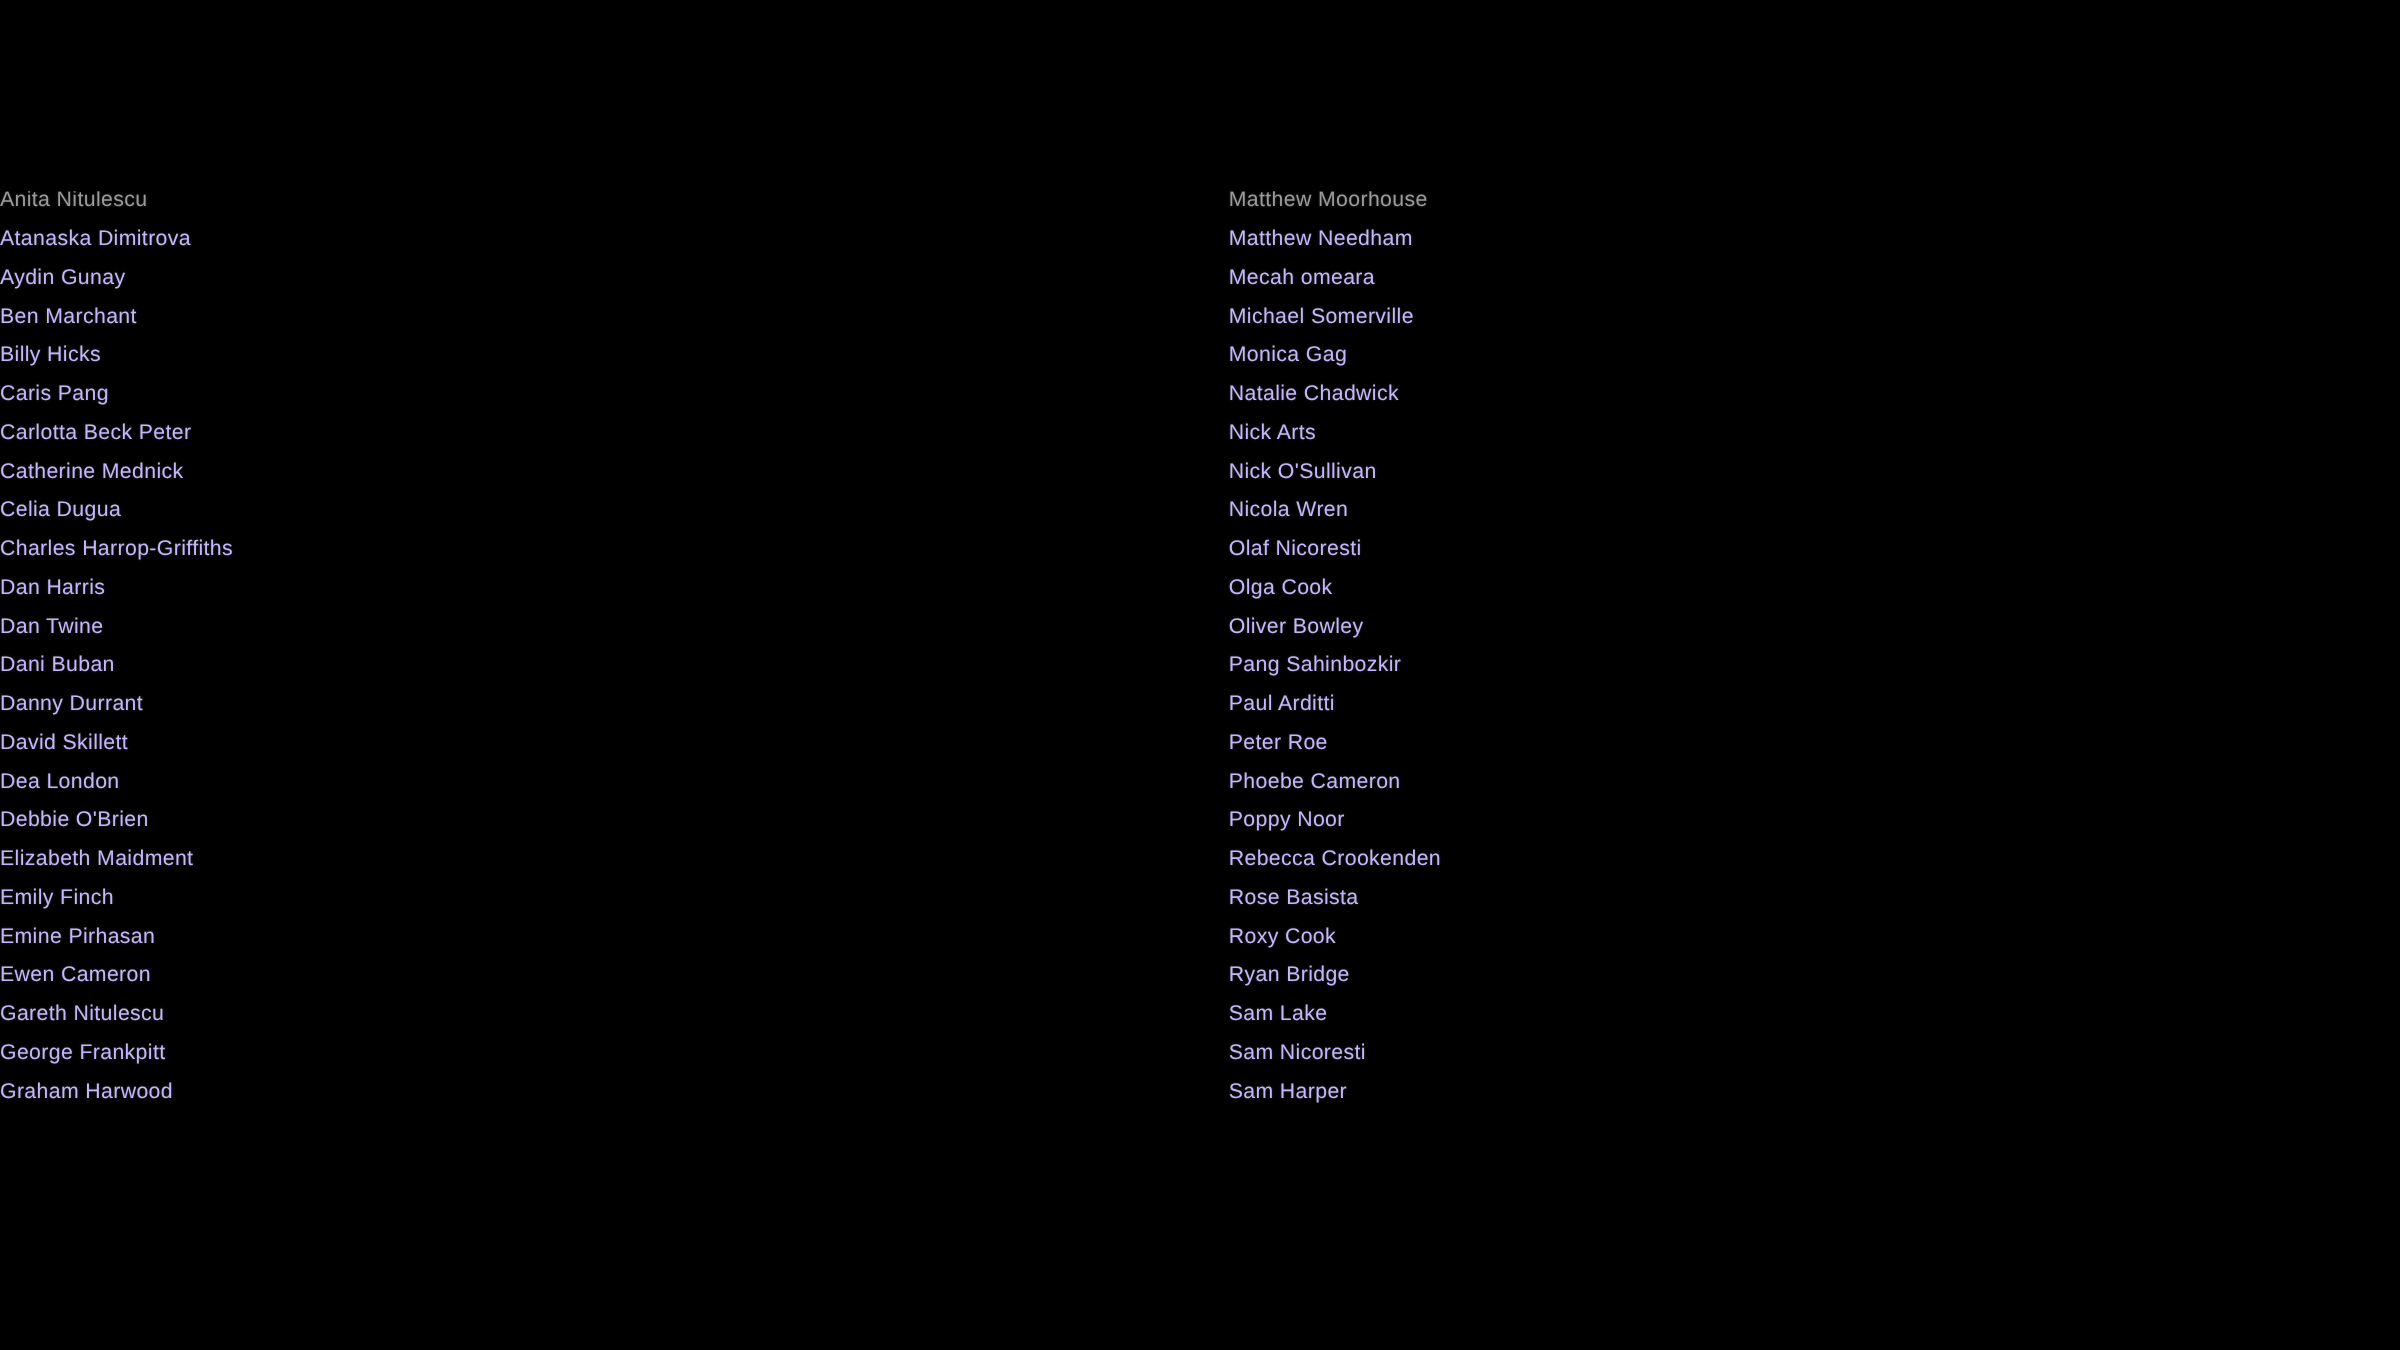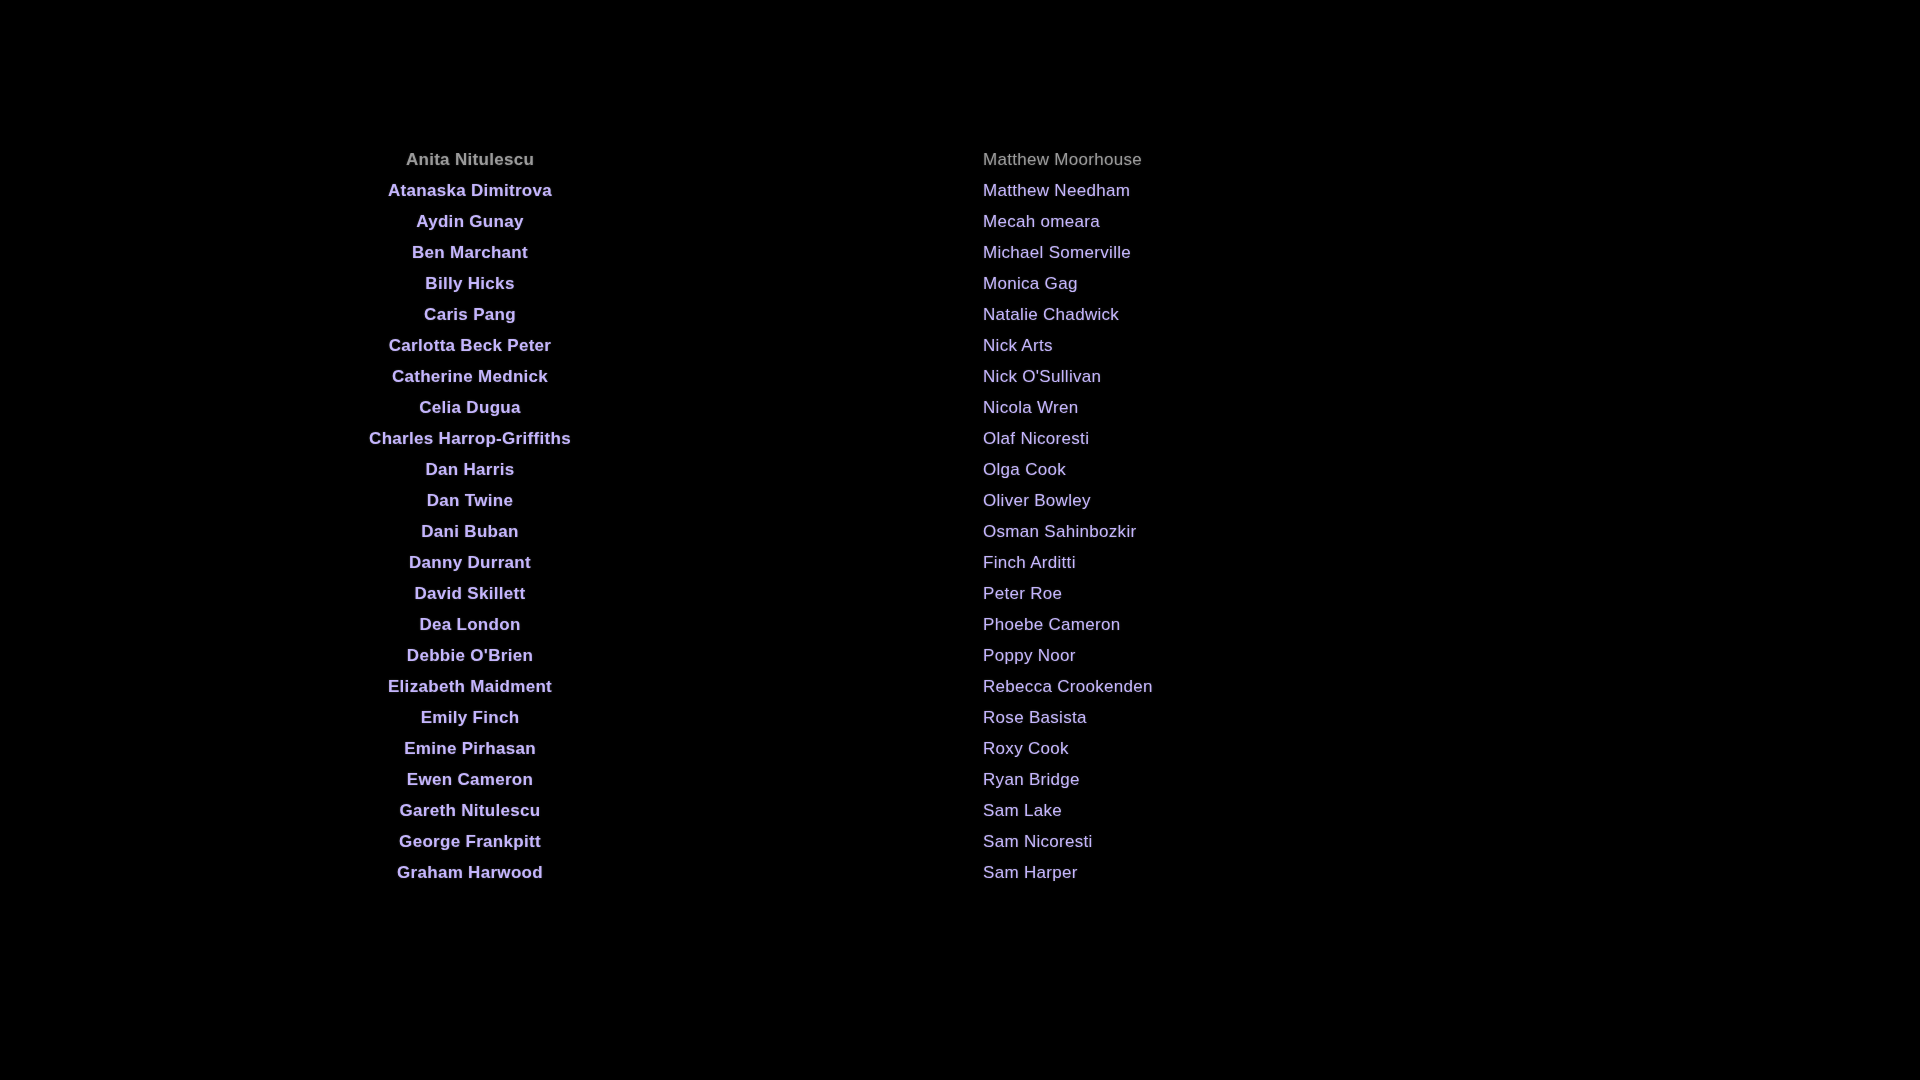--- a/index.html
+++ b/index.html
@@ -34,23 +34,22 @@
     height: 31px;
     line-height: 31px;
     font-size: 17px;
     font-weight: 400;
     letter-spacing: 0.3px;
     color: #c4b5fd;
     text-shadow: 0 0 2px rgba(160,160,160,0.35); 
   }
   .cell-left {
     width: 940px;
-    text-align: center;
+    text-align: left;
     white-space: nowrap;
-    font-weight: bold;
   }
   .cell-right {
     margin-left: 43px;
     text-align: right;
     white-space: nowrap;
   }
   .row.clipped {
     color: #9a9a9a;
   }
 </style>
@@ -104,25 +103,25 @@
       <div class="row">
         <div class="cell-left">Dan Harris</div>
         <div class="cell-right">Olga Cook</div>
       </div>
       <div class="row">
         <div class="cell-left">Dan Twine</div>
         <div class="cell-right">Oliver Bowley</div>
       </div>
       <div class="row">
         <div class="cell-left">Dani Buban</div>
-        <div class="cell-right">Osman Sahinbozkir</div>
+        <div class="cell-right">Pang Sahinbozkir</div>
       </div>
       <div class="row">
         <div class="cell-left">Danny Durrant</div>
-        <div class="cell-right">Finch Arditti</div>
+        <div class="cell-right">Paul Arditti</div>
       </div>
       <div class="row">
         <div class="cell-left">David Skillett</div>
         <div class="cell-right">Peter Roe</div>
       </div>
       <div class="row">
         <div class="cell-left">Dea London</div>
         <div class="cell-right">Phoebe Cameron</div>
       </div>
       <div class="row">

